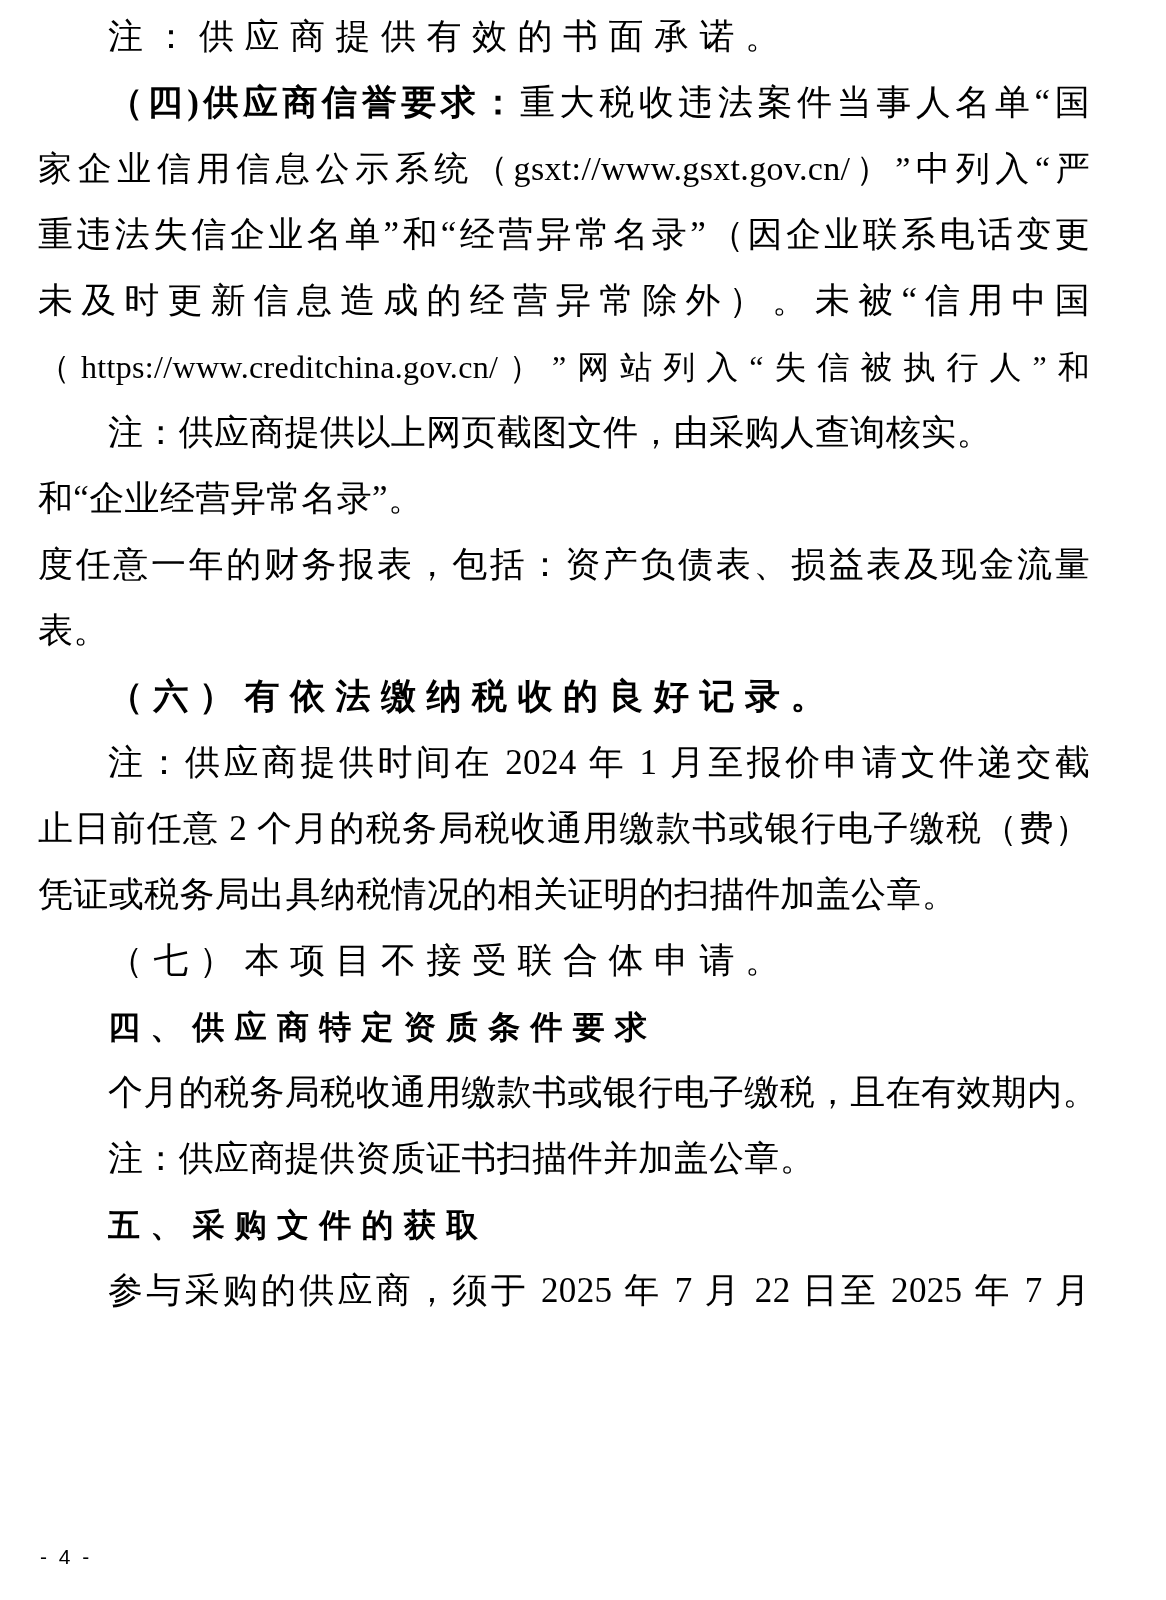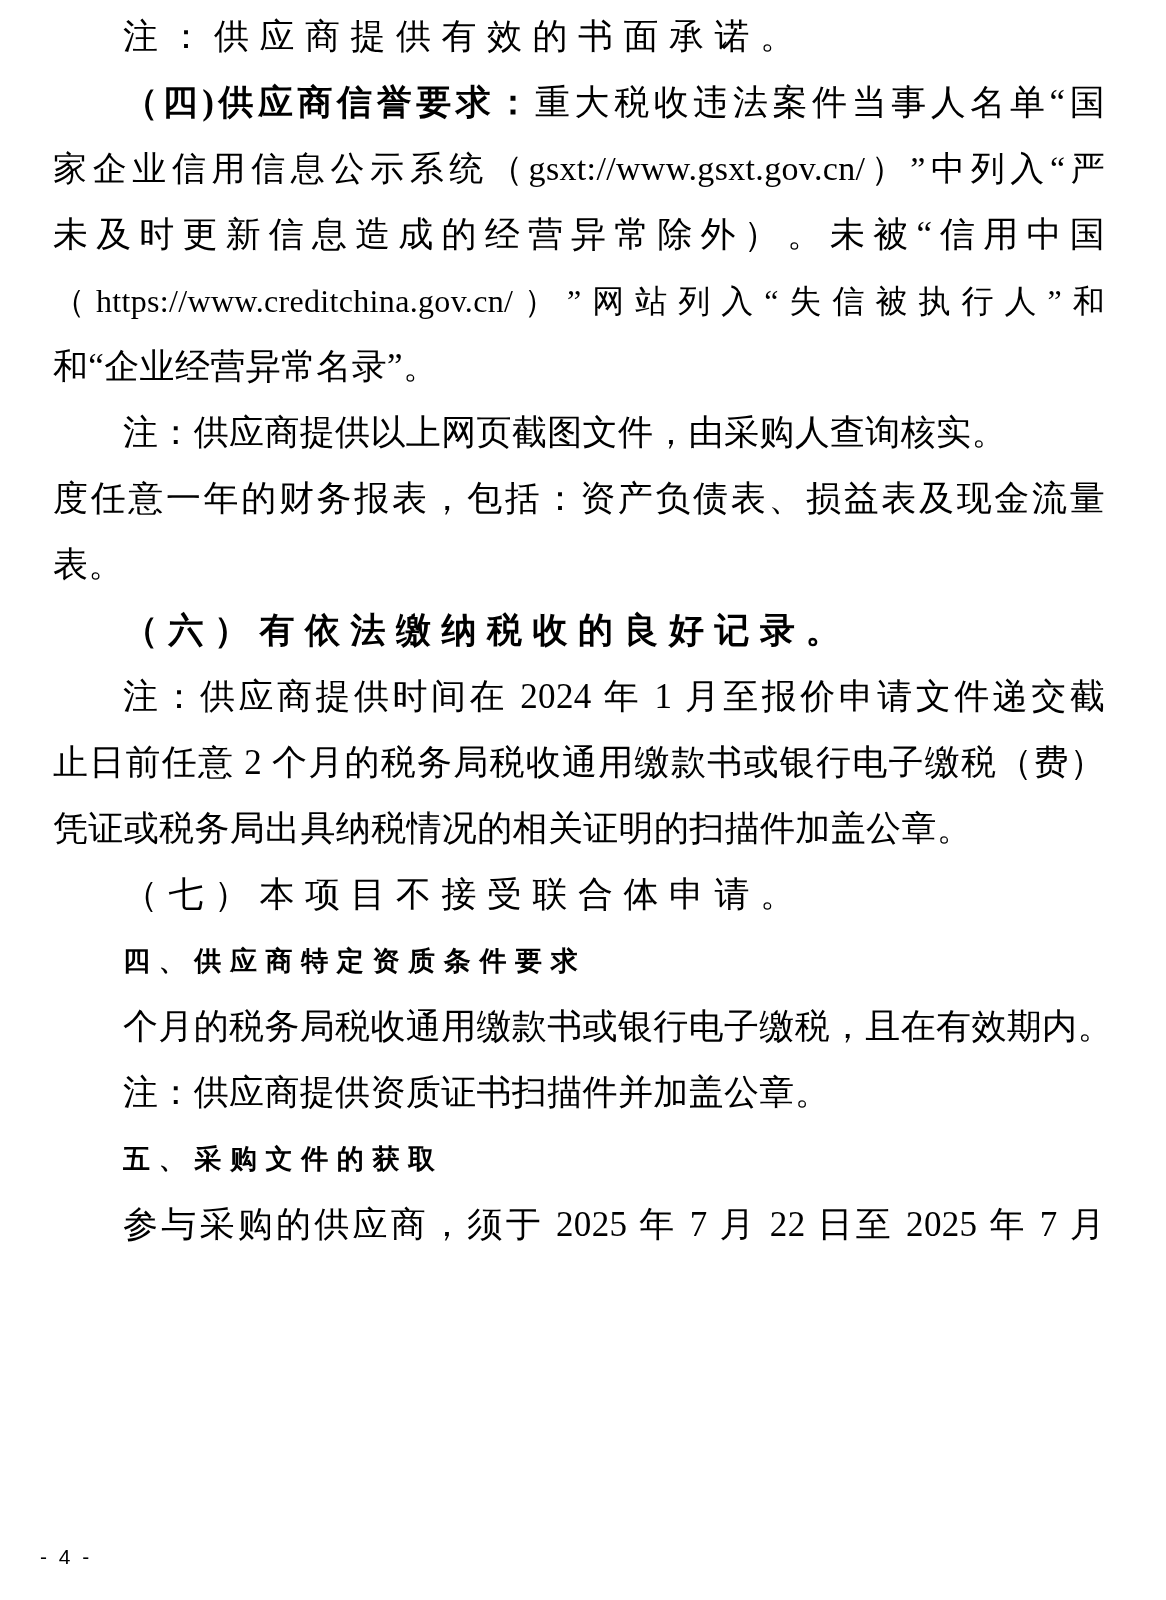--- a/index.html
+++ b/index.html
@@ -8,21 +8,20 @@
     background: #ffffff;
     color: #000000;
     font-family: "Liberation Serif", "DejaVu Serif", serif;
     overflow: hidden;
     position: relative;
   }
   .page {
     position: absolute;
     left: 38px; top: 4px;
     width: 1052px;
-    margin-left: 15px;
   }
   .line {
     font-size: 35px;
     line-height: 66px;
     height: 66px;
     white-space: nowrap;
     letter-spacing: 0.01em;
   }
   .line.indent { text-indent: 70px; }
   .line.fill {
@@ -30,45 +29,46 @@
     text-align-last: justify;
     text-justify: inter-character;
   }
   .line.loose { letter-spacing: 0.30em; }
   .line.tight3 { font-size: 34px; }
   .line.tight6 { font-size: 32px; }
   .b { font-weight: bold; }
   .line.heading {
     font-family: "Liberation Sans", "DejaVu Sans", sans-serif;
     font-weight: bold;
-    font-size: 27px;
+    font-size: 32px;
     letter-spacing: 0.32em;
   }
   .footer {
     position: absolute;
     left: 40px; top: 1545px;
     font-size: 21px;
     font-family: "Liberation Sans", "DejaVu Sans", sans-serif;
     letter-spacing: 3px;
     color: #000000;
   }
 </style>
 </head>
 <body>
 
 <div class="page">
   <div class="line indent loose">注：供应商提供有效的书面承诺。</div>
 
   <div class="line indent fill"><span class="b">（四)供应商信誉要求：</span><span>重大税收违法案件当事人名单“国</span></div>
   <div class="line fill tight3">家企业信用信息公示系统（gsxt://www.gsxt.gov.cn/）”中列入“严</div>
+  <div class="line fill">重违法失信企业名单”和“经营异常名录”（因企业联系电话变更</div>
   <div class="line fill">未及时更新信息造成的经营异常除外）。未被“信用中国</div>
   <div class="line fill tight6">（https://www.creditchina.gov.cn/）”网站列入“失信被执行人”和</div>
+  <div class="line indent">注：供应商提供以上网页截图文件，由采购人查询核实。</div>
+
   <div class="line">和“企业经营异常名录”。</div>
-
-  <div class="line indent">注：供应商提供以上网页截图文件，由采购人查询核实。</div>
 
   <div class="line fill">度任意一年的财务报表，包括：资产负债表、损益表及现金流量</div>
   <div class="line">表。</div>
 
   <div class="line indent loose"><span class="b">（六）有依法缴纳税收的良好记录。</span></div>
 
   <div class="line indent fill">注：供应商提供时间在 2024 年 1 月至报价申请文件递交截</div>
   <div class="line fill">止日前任意 2 个月的税务局税收通用缴款书或银行电子缴税（费）</div>
   <div class="line">凭证或税务局出具纳税情况的相关证明的扫描件加盖公章。</div>
 

